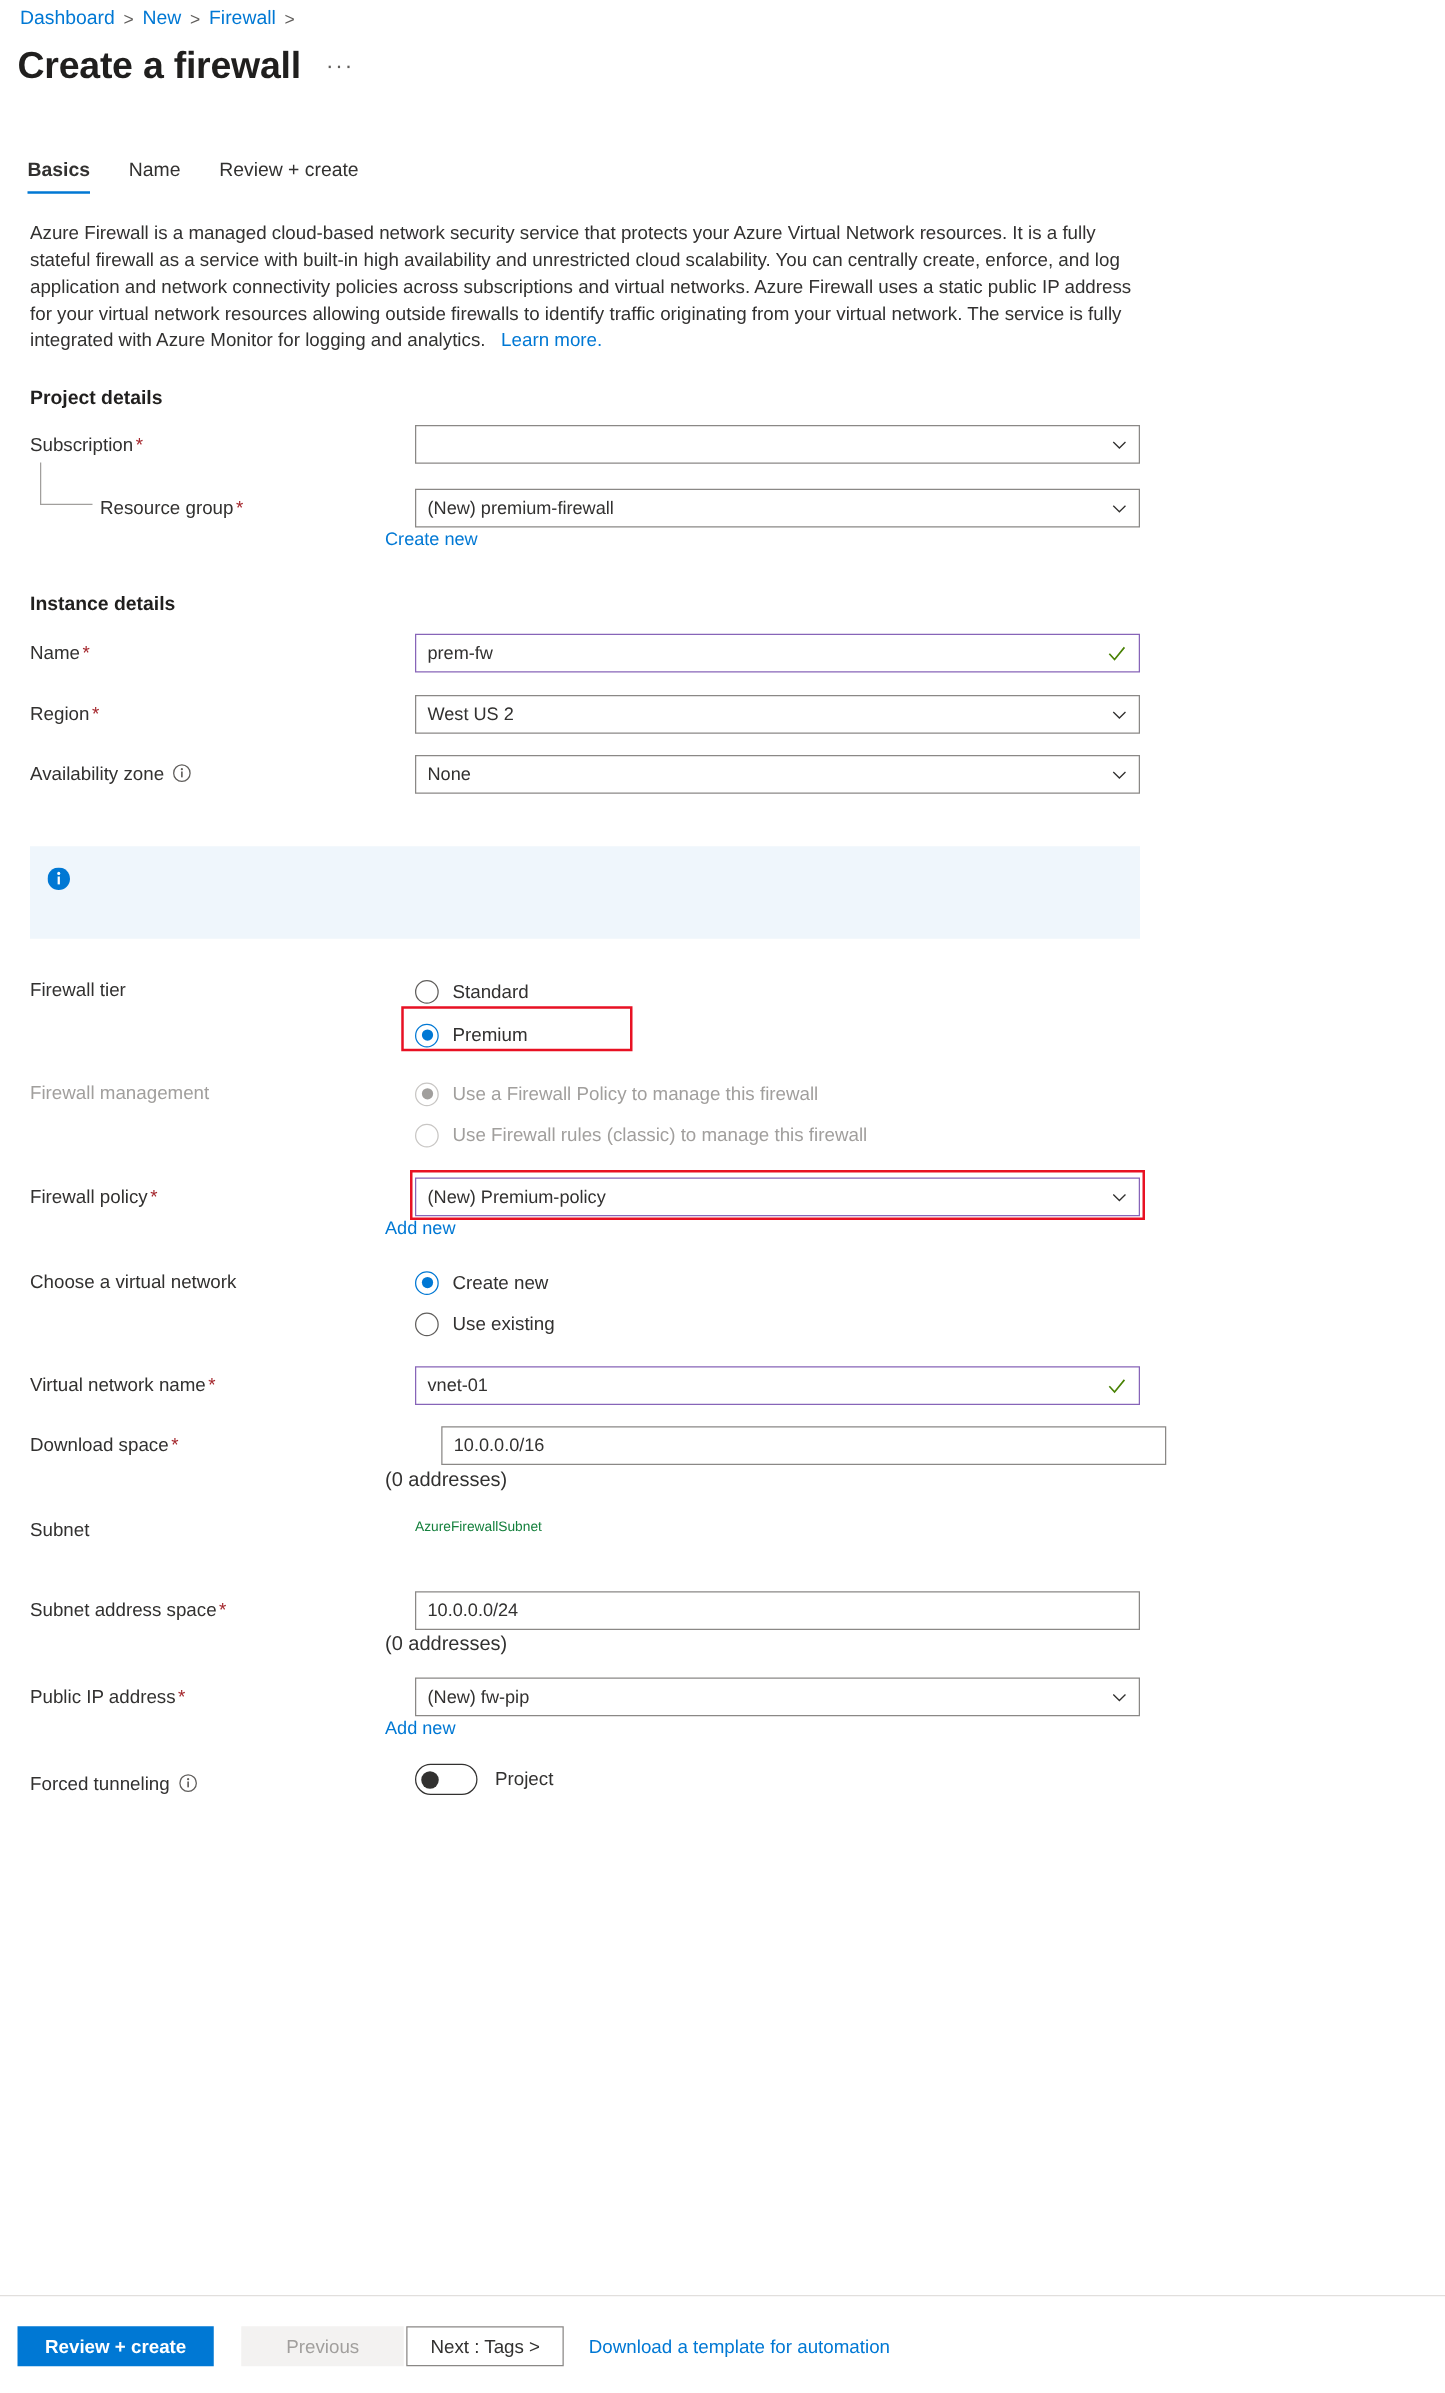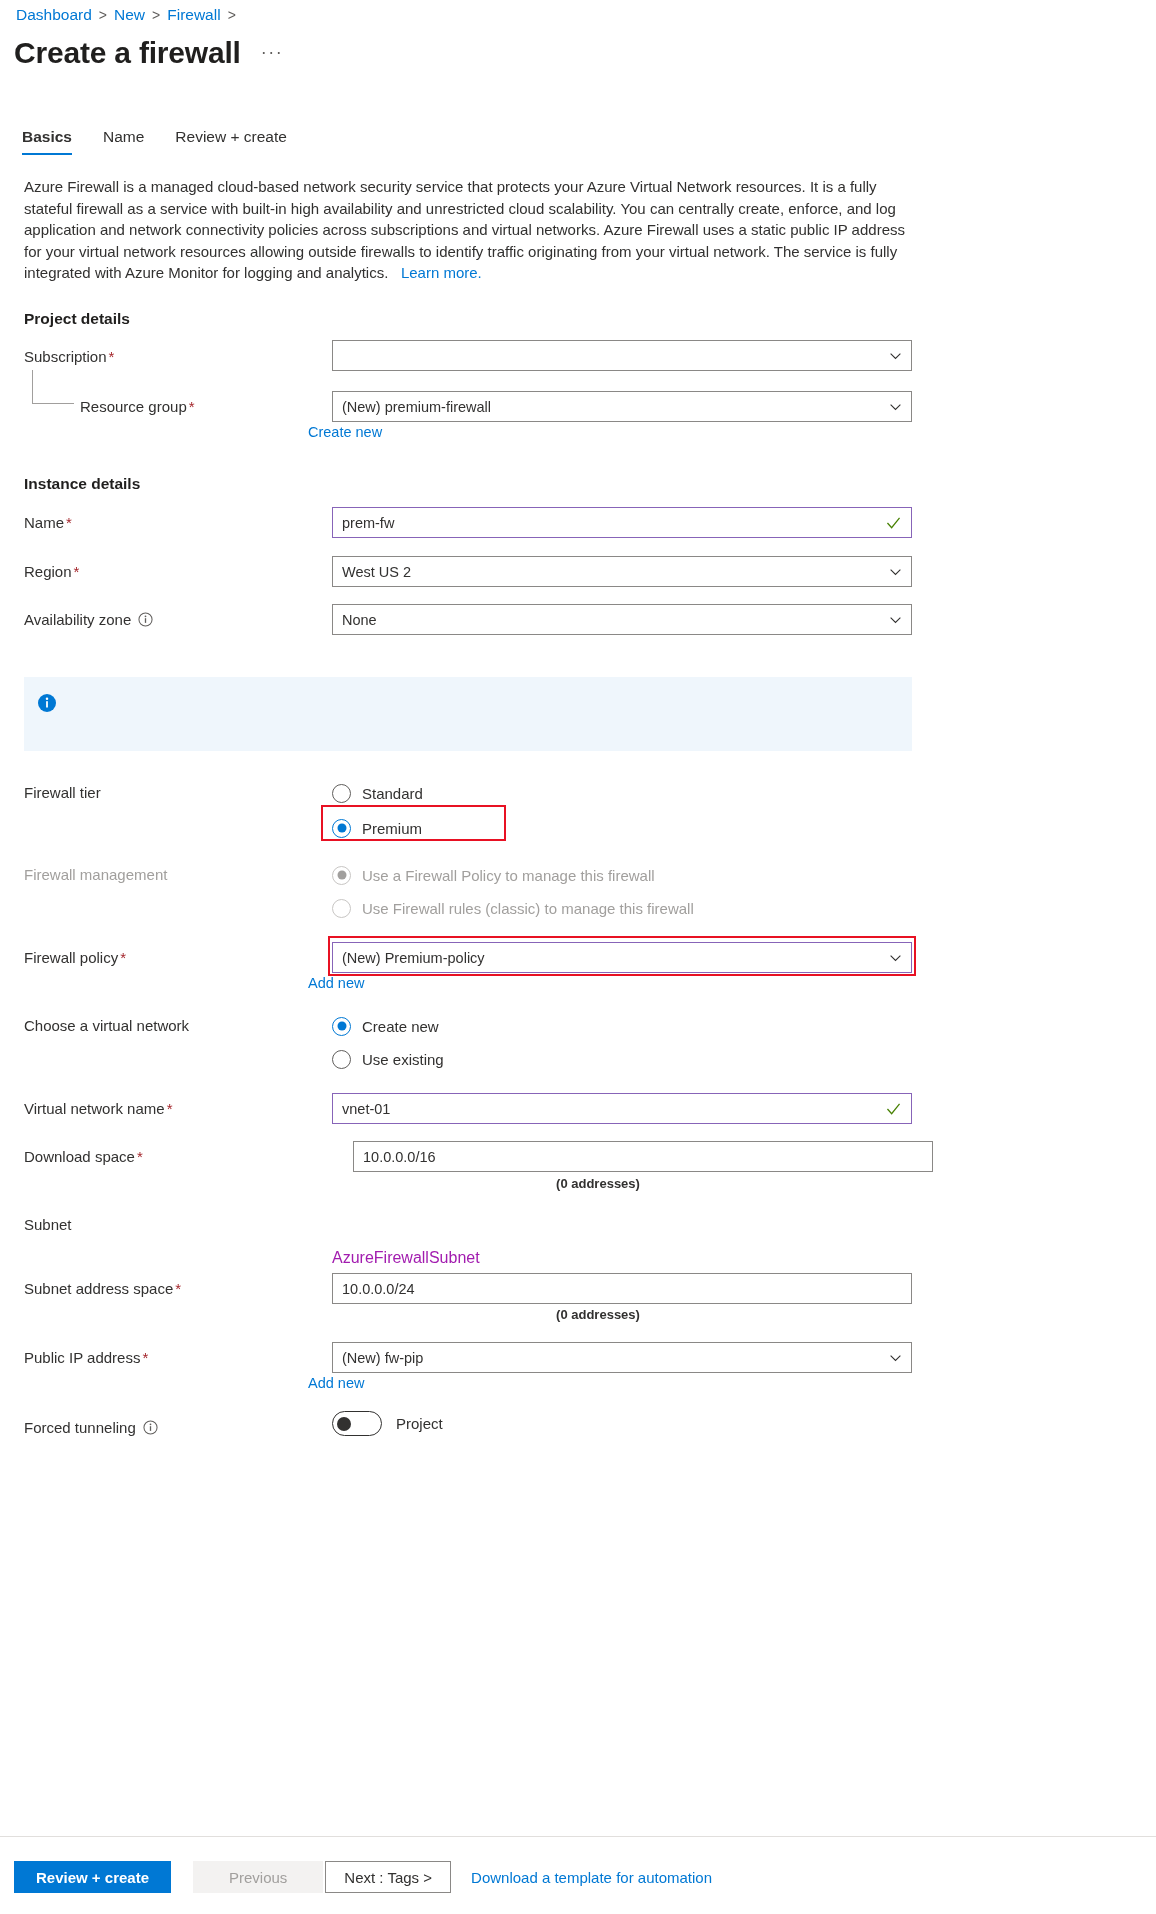--- a/index.html
+++ b/index.html
@@ -102,22 +102,22 @@
   .control .check {
     position: absolute; right: 10px; top: 50%;
     transform: translateY(-50%);
     width: 15px; height: 13px;
   }
   .below-link {
     position: absolute; left: 308px;
     font-size: 14.5px; color: #0078d4; cursor: pointer;
   }
   .hint {
-    position: absolute; font-size: 13px; color: #323130;
-    text-align: center; width: 580px; left: 308px; font-weight: bold;
+    position: absolute; font-size: 16px; color: #323130;
+    text-align: left; width: 580px; left: 308px;
   }
 
   
   .bracket {
     position: absolute;
     border-left: 1px solid #a19f9d;
     border-bottom: 1px solid #a19f9d;
   }
 
   
@@ -175,21 +175,21 @@
   }
   .toggle .knob {
     position: absolute; left: 4px; top: 50%;
     transform: translateY(-50%);
     width: 14px; height: 14px; border-radius: 50%;
     background: #323130;
   }
   .toggle-text { font-size: 15px; color: #323130; }
 
   
-  .static-val { font-size: 16px; color: #a21caf; margin-top: 33px; }
+  .static-val { font-size: 11px; color: #15803d; }
 
   
   .footer-divider {
     position: absolute; left: 0; top: 1836px;
     width: 1156px; height: 1px; background: #e1dfdd;
   }
   .footer {
     position: absolute; left: 14px; top: 1861px;
     display: flex; align-items: center; gap: 0px;
   }

